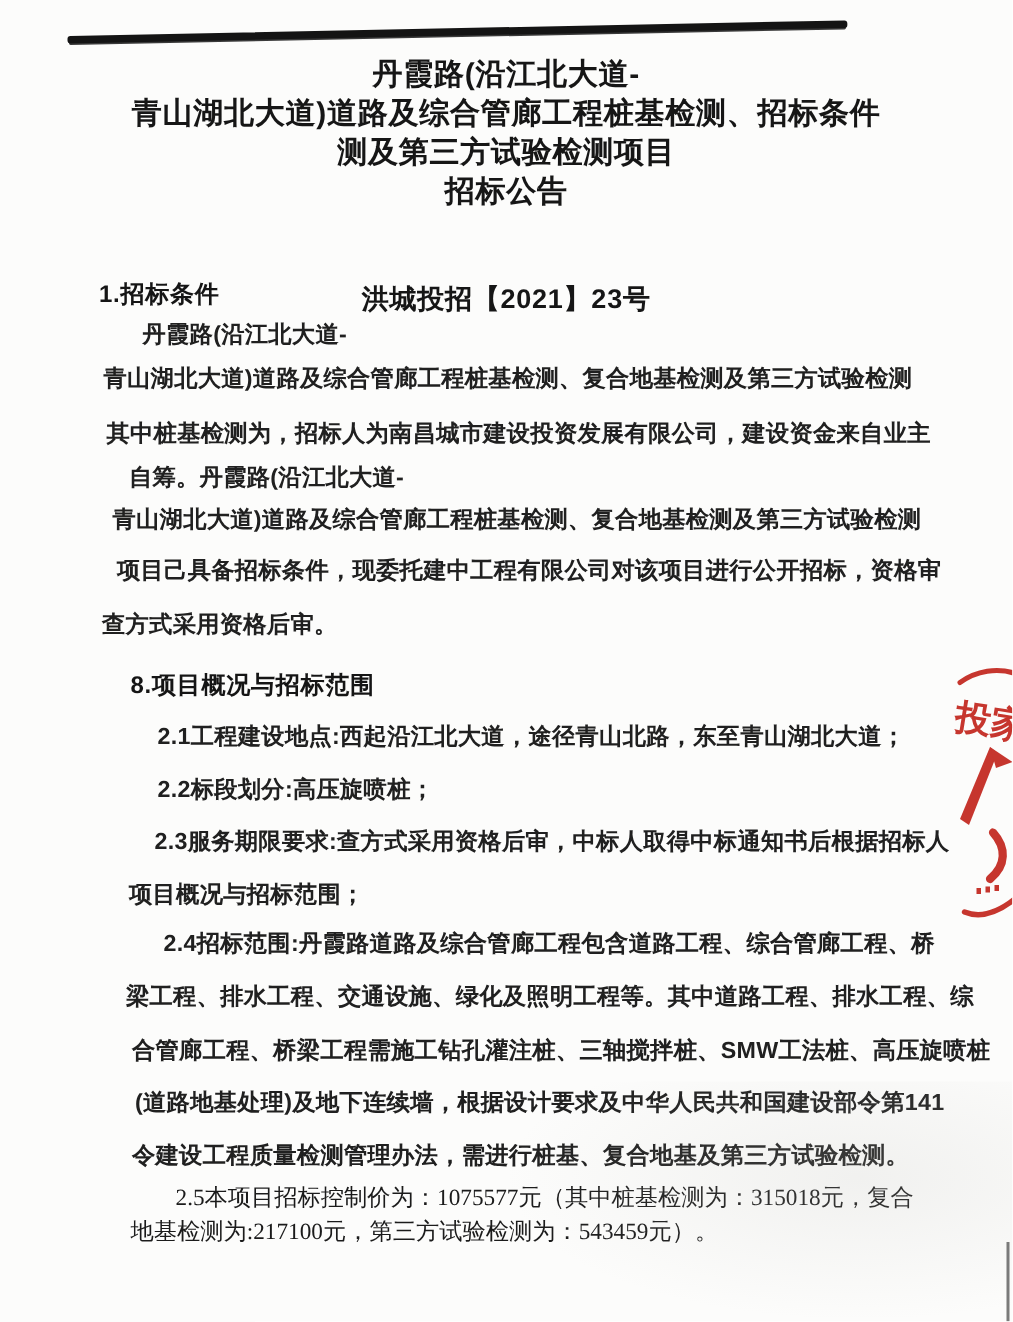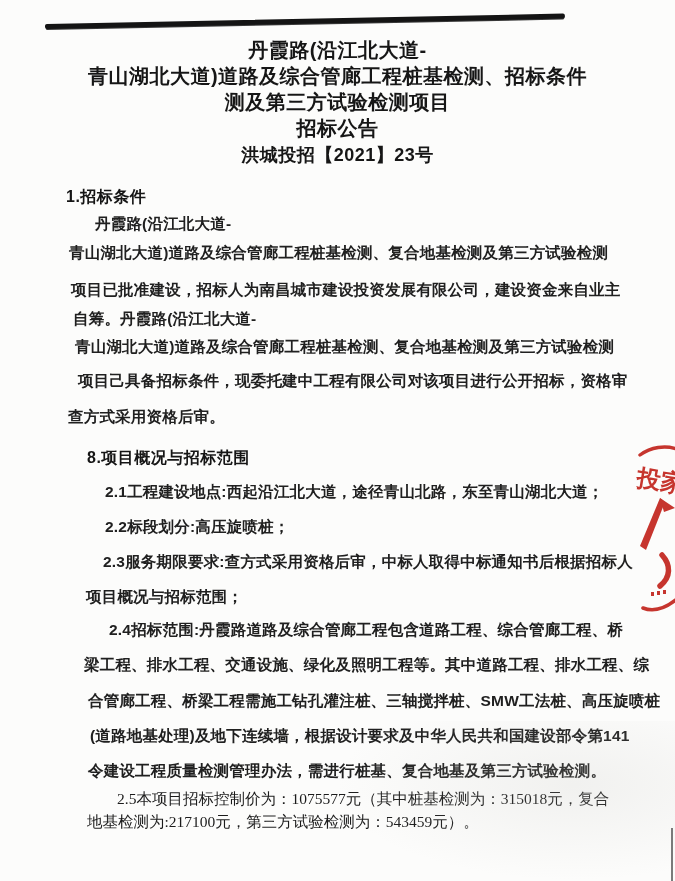--- a/index.html
+++ b/index.html
@@ -25,21 +25,21 @@
     background:#5a5a5a;opacity:.8;
   }
   .paper-noise{
     position:absolute;right:0;bottom:0;width:340px;height:160px;
     background:radial-gradient(ellipse at 70% 40%, rgba(190,190,185,.18), rgba(255,255,255,0) 70%);
     pointer-events:none;
   }
   
   .line{position:absolute;white-space:nowrap;line-height:1.25;}
   .title{left:0;right:0;text-align:center;font-weight:700;font-size:20px;letter-spacing:.5px;color:#161616;}
-  .docno{left:0;right:0;text-align:center;font-weight:700;font-size:18px;letter-spacing:.5px;color:#161616;}
+  .docno{left:0;right:0;text-align:center;font-weight:700;font-size:18px;letter-spacing:.5px;color:#161616;margin-top:44px;}
   .h{font-weight:700;font-size:16px;color:#151515;letter-spacing:.5px;}
   .b{font-weight:600;font-size:15.5px;letter-spacing:.2px;color:#202020;}
   .serif{font-family:"Liberation Serif","DejaVu Serif",serif;font-weight:500;font-size:15.5px;color:#1b1b1b;letter-spacing:0;}
   .stamp{position:absolute;right:0;top:441px;width:42px;height:172px;}
 </style>
 </head>
 <body>
 
 <div class="page">
 
@@ -47,22 +47,22 @@
 
   <div class="line title" style="top:38px">丹霞路(沿江北大道-</div>
   <div class="line title" style="top:64px">青山湖北大道)道路及综合管廊工程桩基检测、招标条件</div>
   <div class="line title" style="top:116px">招标公告</div>
   <div class="line title" style="top:90px">测及第三方试验检测项目</div>
   <div class="line docno" style="top:144px">洪城投招【2021】23号</div>
 
   <div class="line h" style="left:66px;top:187px">1.招标条件</div>
   <div class="line b" style="left:95px;top:214px">丹霞路(沿江北大道-</div>
   <div class="line b" style="left:69px;top:243px">青山湖北大道)道路及综合管廊工程桩基检测、复合地基检测及第三方试验检测</div>
-  <div class="line b" style="left:71px;top:280px">项目已批准建设，招标人为南昌城市建设投资发展有限公司，建设资金来自业主</div>
-  <div class="line b" style="left:73px;top:309px">自筹。丹霞路(沿江北大道-</div>
+  <div class="line b" style="left:71px;top:280px">其中桩基检测为，招标人为南昌城市建设投资发展有限公司，建设资金来自业主</div>
+  <div class="line b" style="left:86px;top:309px">自筹。丹霞路(沿江北大道-</div>
   <div class="line b" style="left:75px;top:337px">青山湖北大道)道路及综合管廊工程桩基检测、复合地基检测及第三方试验检测</div>
   <div class="line b" style="left:78px;top:371px">项目己具备招标条件，现委托建中工程有限公司对该项目进行公开招标，资格审</div>
   <div class="line b" style="left:68px;top:407px">查方式采用资格后审。</div>
 
   <div class="line h" style="left:87px;top:448px">8.项目概况与招标范围</div>
   <div class="line b" style="left:105px;top:482px">2.1工程建设地点:西起沿江北大道，途径青山北路，东至青山湖北大道；</div>
   <div class="line b" style="left:105px;top:517px">2.2标段划分:高压旋喷桩；</div>
   <div class="line b" style="left:103px;top:552px">2.3服务期限要求:查方式采用资格后审，中标人取得中标通知书后根据招标人</div>
   <div class="line b" style="left:86px;top:587px">项目概况与招标范围；</div>
   <div class="line b" style="left:109px;top:620px">2.4招标范围:丹霞路道路及综合管廊工程包含道路工程、综合管廊工程、桥</div>

